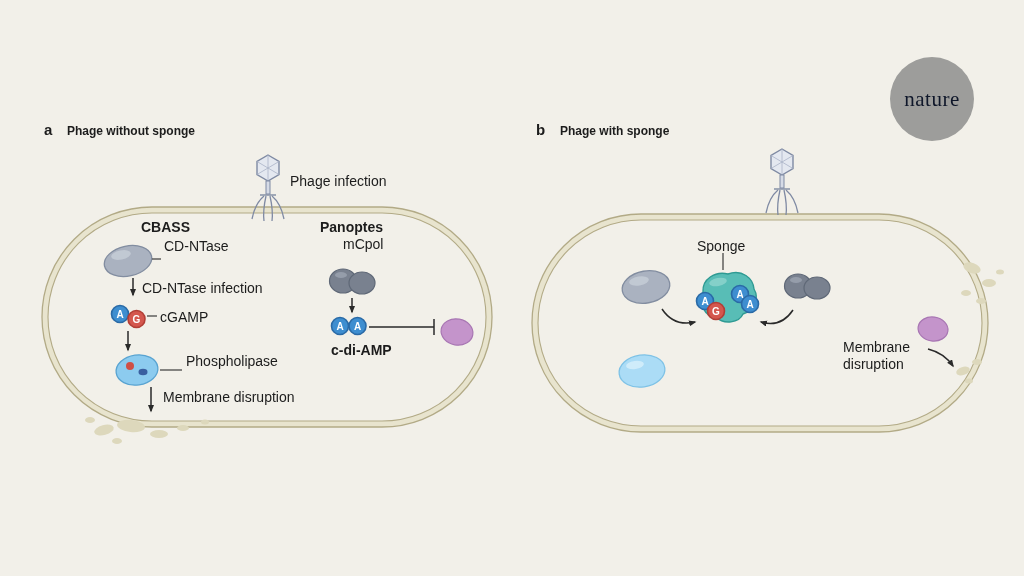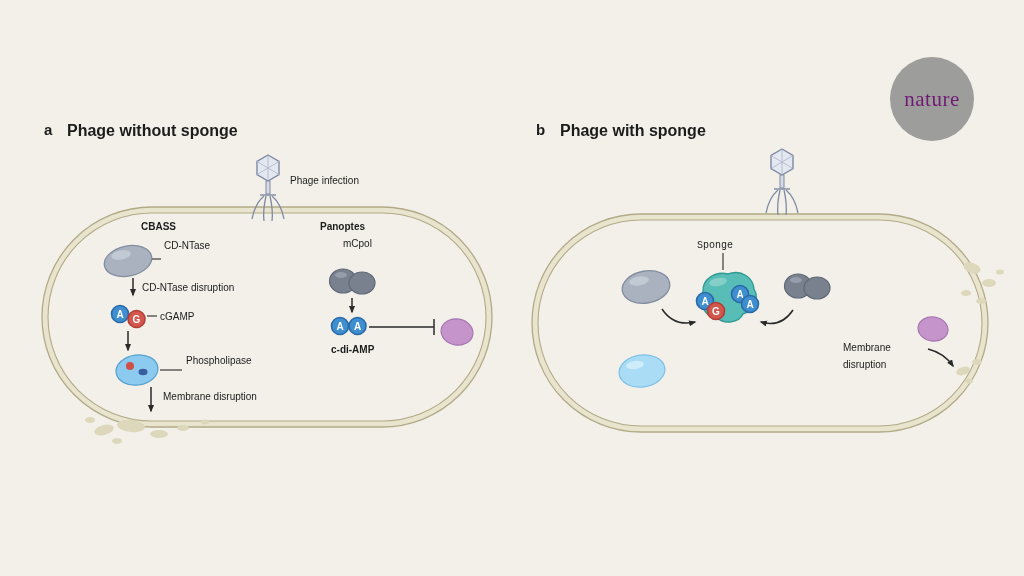--- a/index.html
+++ b/index.html
@@ -6,33 +6,33 @@
   body{
     width:1024px;height:576px;
     background:#f2f0e9;
     font-family:"Liberation Sans", sans-serif;
     color:#1c1c1c;
     position:relative;
     overflow:hidden;
   }
   .stage{position:absolute;inset:0;width:1024px;height:576px;}
   svg.layer{position:absolute;left:0;top:0;}
-  .txt{position:absolute;font-size:10px;line-height:16px;color:#1c1c1c;white-space:nowrap;}
+  .txt{position:absolute;font-size:14px;line-height:16px;color:#1c1c1c;white-space:nowrap;}
   .txt.wrap{white-space:normal;}
   .bold{font-weight:700;}
   .panel-letter{font-size:15px;font-weight:700;}
-  .panel-title{font-size:16px;font-weight:700;}
+  .panel-title{font-size:12px;font-weight:700;}
   .logo{
     position:absolute;left:890px;top:57px;width:84px;height:84px;
     background:#9d9d9b;border-radius:50%;
     display:flex;align-items:center;justify-content:center;
   }
   .logo span{
     font-family:"Liberation Serif", serif;
-    font-size:21px;color:#701a75;letter-spacing:.5px;
+    font-size:21px;color:#0f172a;letter-spacing:.5px;
   }
 </style>
 </head>
 <body>
 
 <div class="stage">
 
   <svg class="layer" width="1024" height="576" viewBox="0 0 1024 576">
     <defs>
       <marker id="ah" markerWidth="9" markerHeight="9" refX="6" refY="3" orient="auto" markerUnits="userSpaceOnUse">
@@ -196,29 +196,29 @@
   <div class="txt panel-letter" style="left:44px;top:122px;">a</div>
   <div class="txt panel-title" style="left:67px;top:123px;">Phage without sponge</div>
 
   <div class="txt panel-letter" style="left:536px;top:122px;">b</div>
   <div class="txt panel-title" style="left:560px;top:123px;text-align:center;">Phage with sponge</div>
 
   <div class="txt" style="left:290px;top:173px;">Phage infection</div>
 
   <div class="txt bold" style="left:116px;top:219px;margin-left:25px;">CBASS</div>
   <div class="txt" style="left:164px;top:238px;">CD-NTase</div>
-  <div class="txt" style="left:142px;top:280px;">CD-NTase disruption</div>
+  <div class="txt" style="left:142px;top:280px;">CD-NTase infection</div>
   <div class="txt" style="left:160px;top:309px;text-align:right;">cGAMP</div>
   <div class="txt" style="left:186px;top:353px;text-align:center;">Phospholipase</div>
   <div class="txt" style="left:163px;top:389px;">Membrane disruption</div>
 
   <div class="txt bold" style="left:320px;top:219px;">Panoptes</div>
   <div class="txt" style="left:335px;top:236px;margin-left:8px;">mCpol</div>
   <div class="txt" style="left:331px;top:342px;font-weight:bold;">c-di-AMP</div>
 
-  <div class="txt" style="left:697px;top:238px;font-family:Liberation Mono, monospace;">Sponge</div>
+  <div class="txt" style="left:697px;top:238px;">Sponge</div>
   <div class="txt wrap" style="left:843px;top:339px;width:92px;line-height:17px;">Membrane disruption</div>
 
   <div class="logo">
     <span>nature</span>
   </div>
 
 </div>
 
 </body></html>

